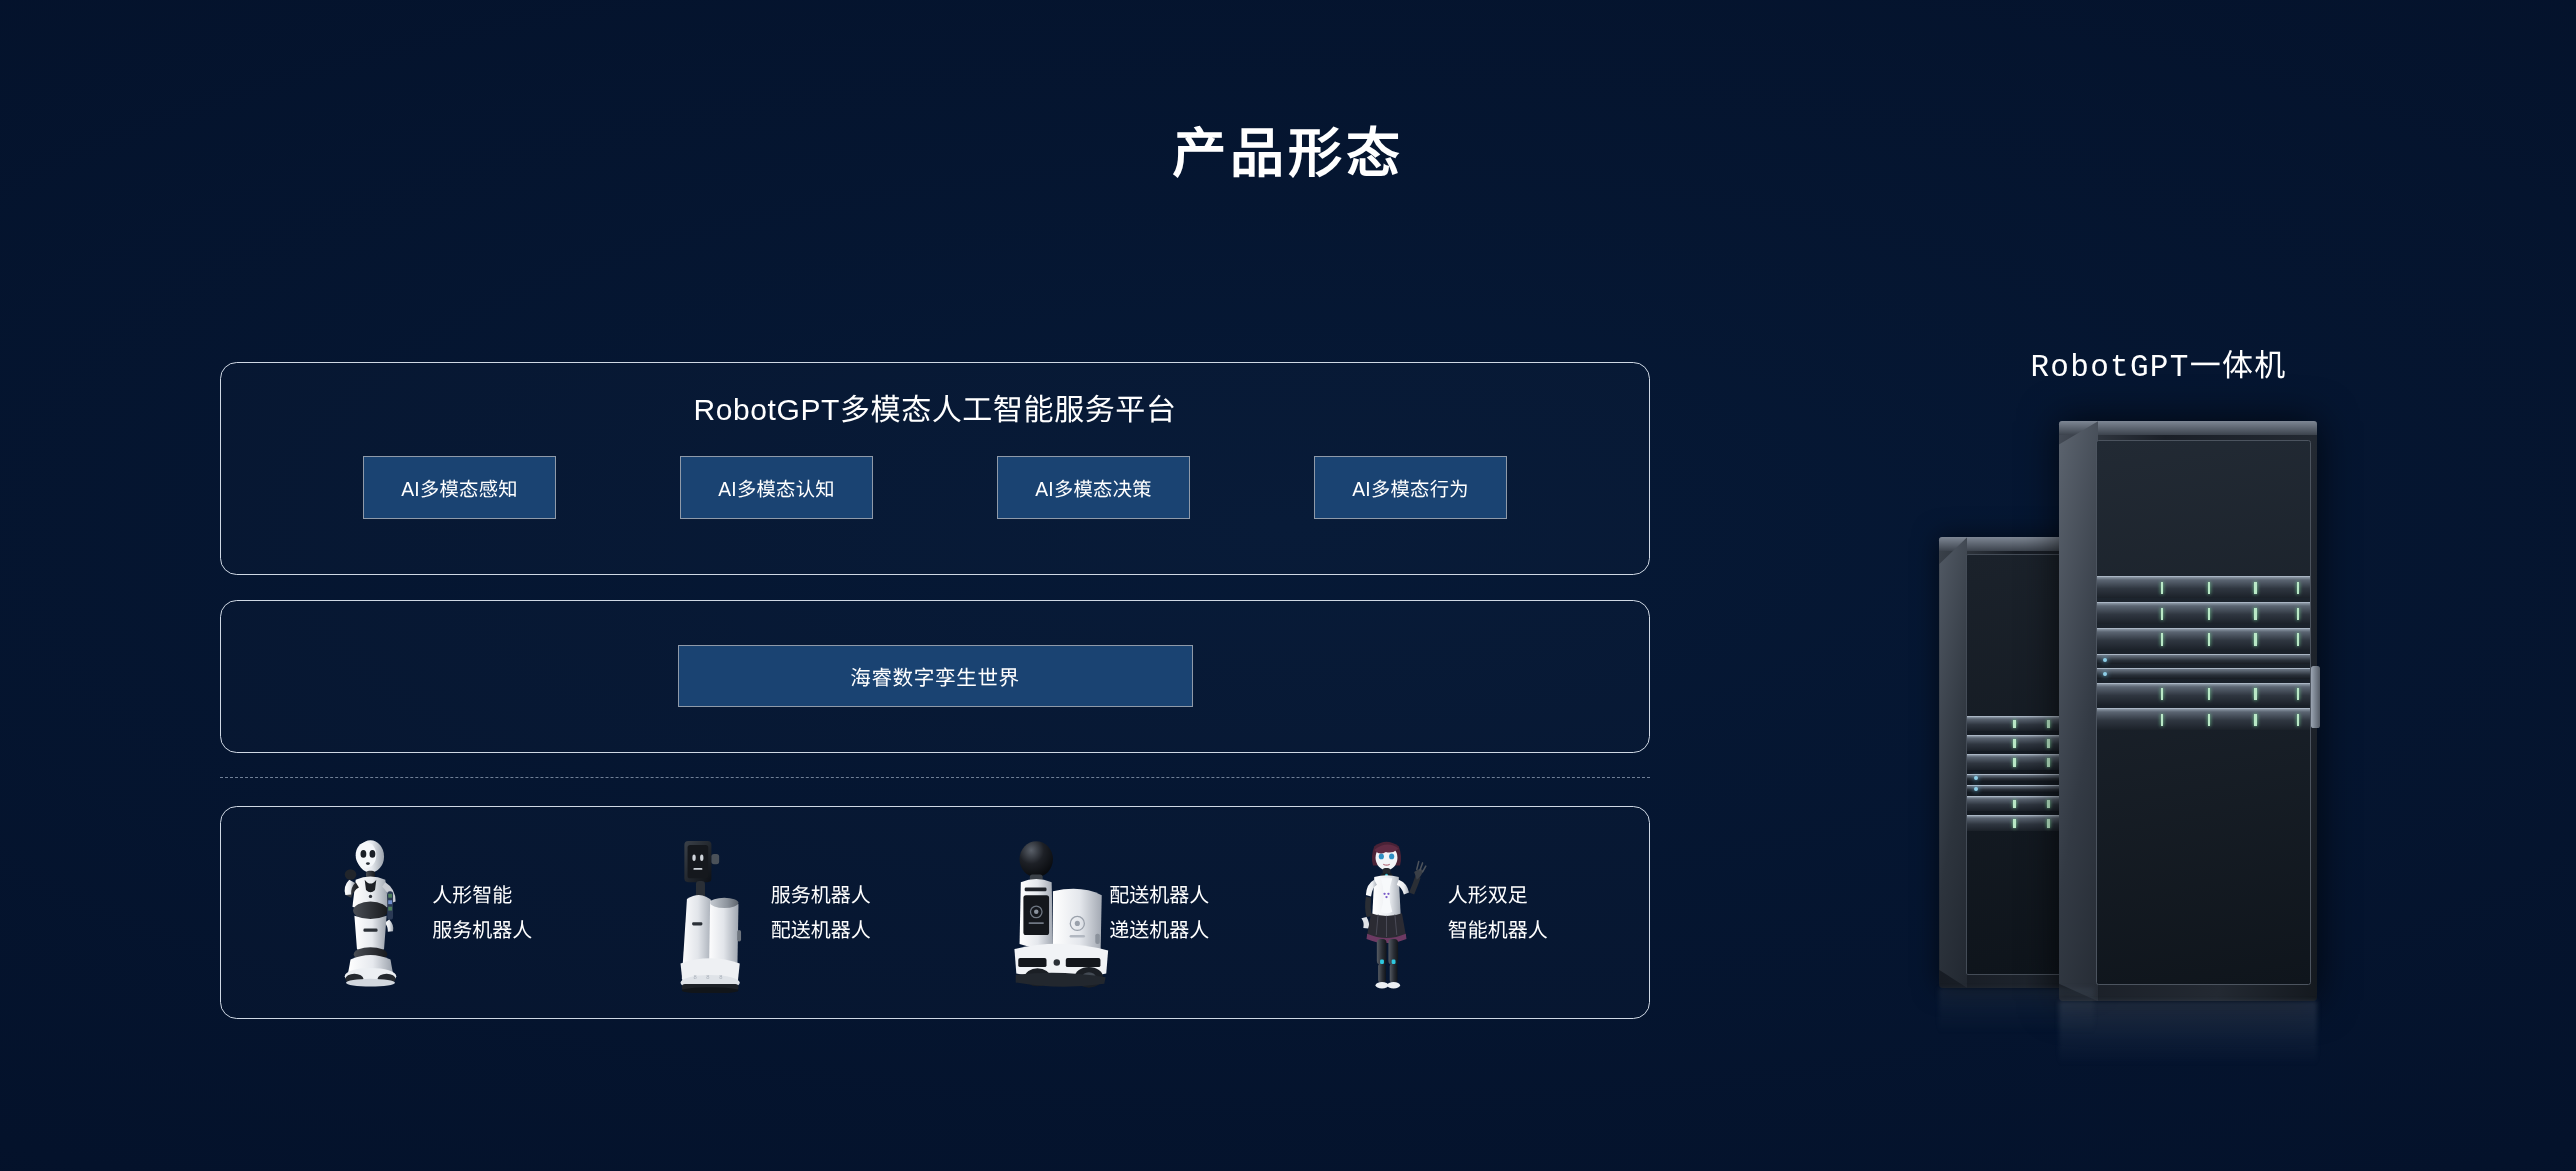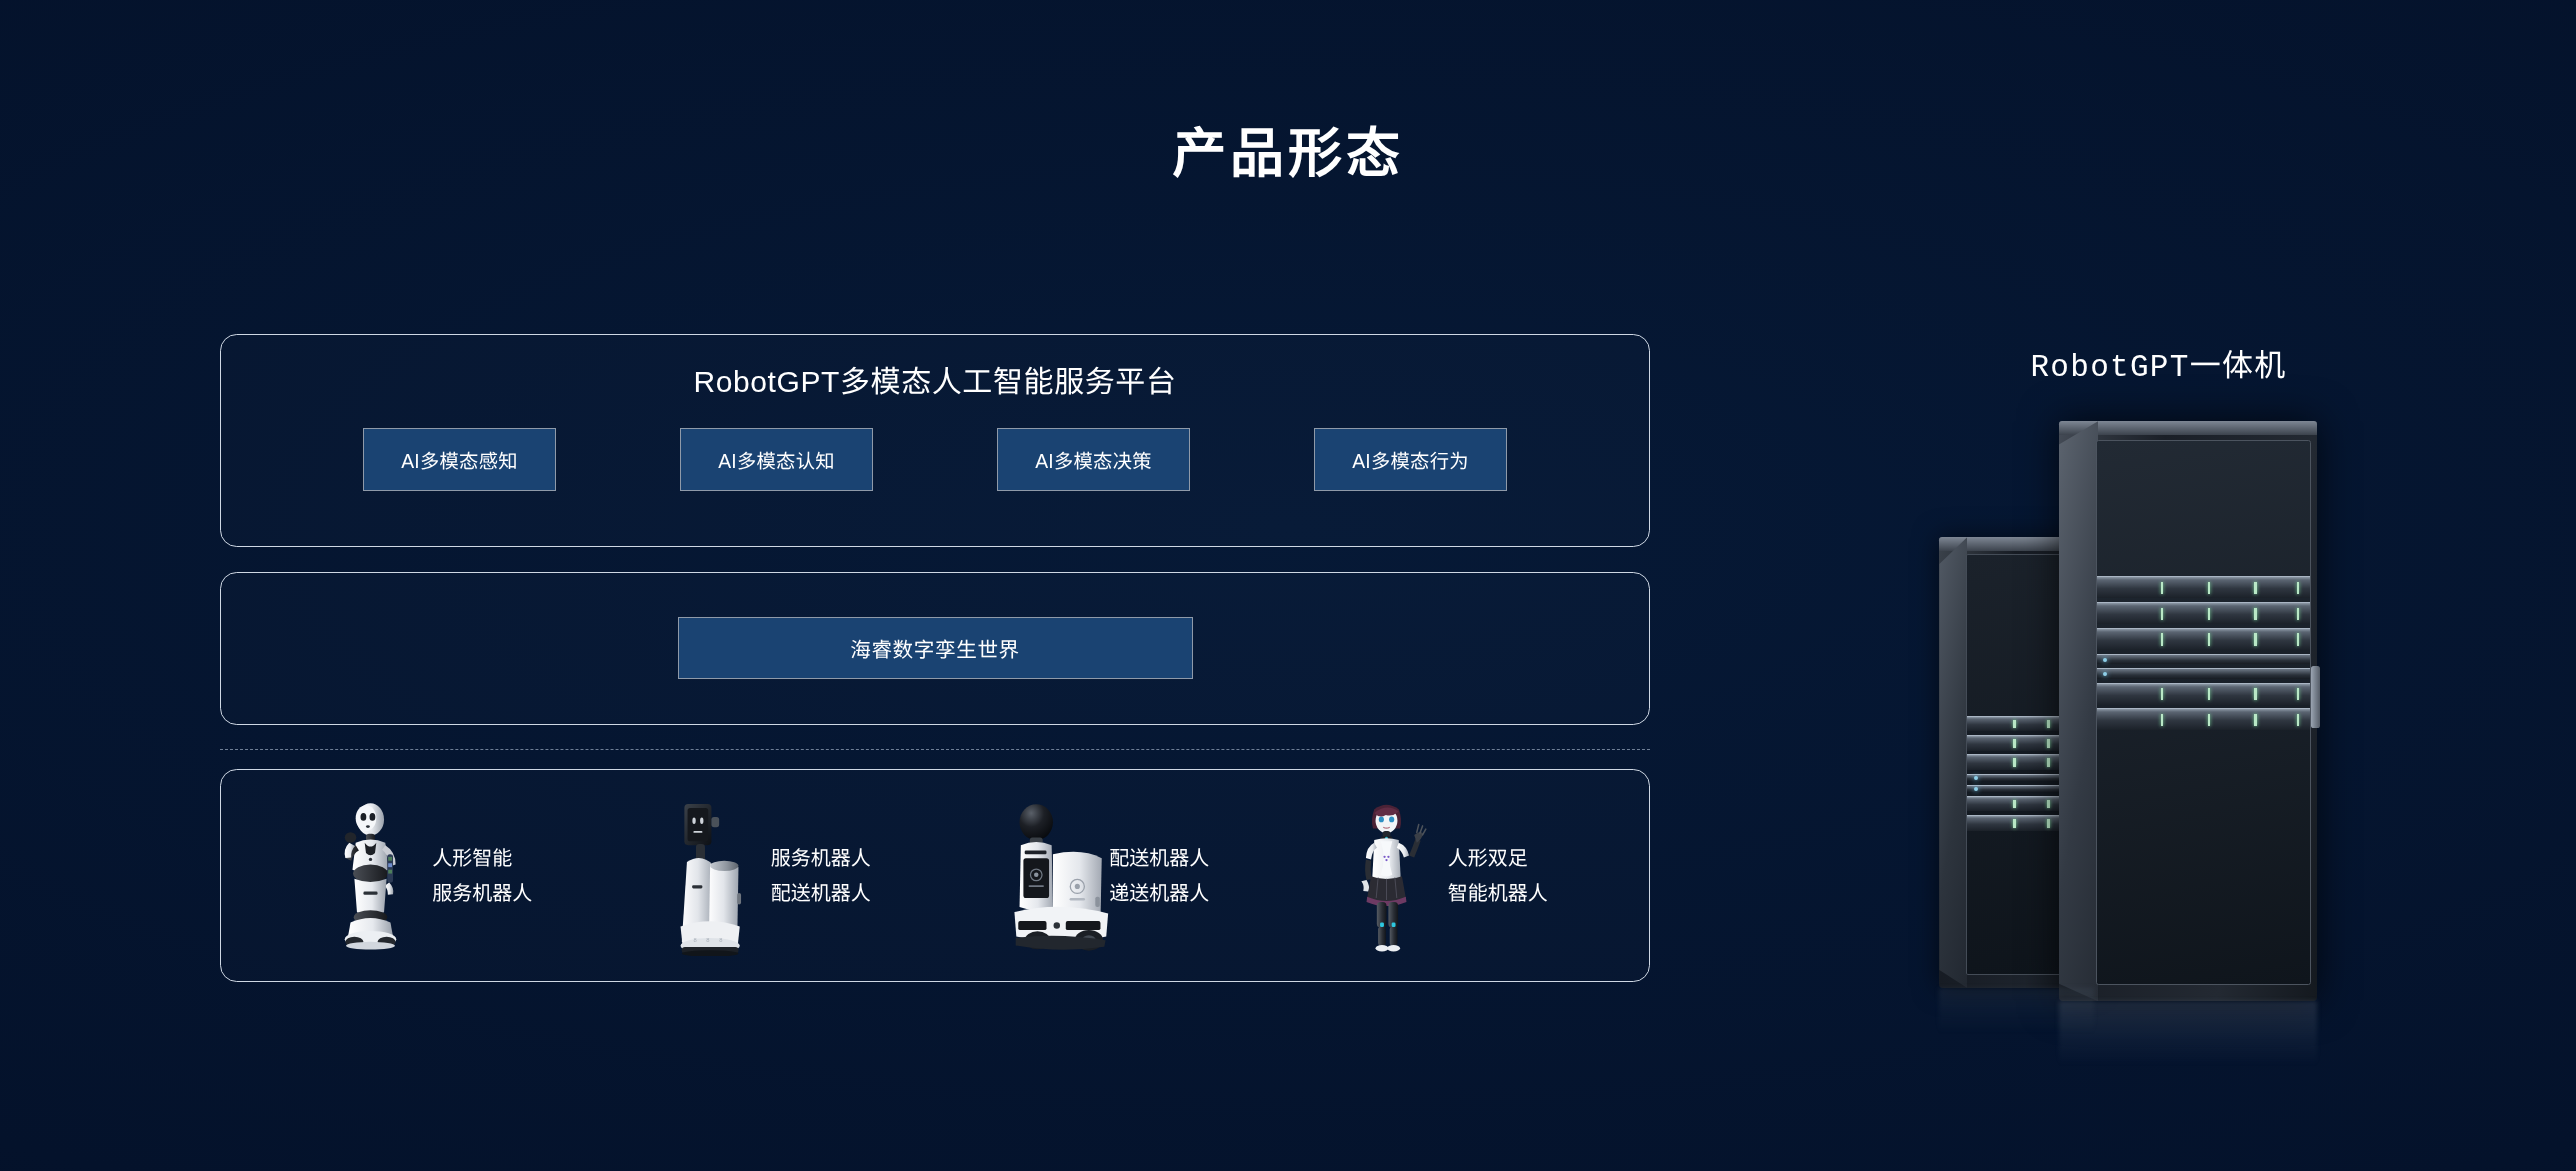--- a/index.html
+++ b/index.html
@@ -42,20 +42,21 @@
     left: 220px;
     top: 334px;
     width: 1430px;
   }
 
   .panel {
     border: 1.3px solid #cfd8e4;
     border-radius: 16.7px;
     background: rgba(255,255,255,0.012);
     position: relative;
+    margin-top: 28px;
   }
 
   .panel-platform {
     height: 213px;
     padding-top: 22px;
   }
 
   .panel-title {
     text-align: center;
     font-size: 30px;

